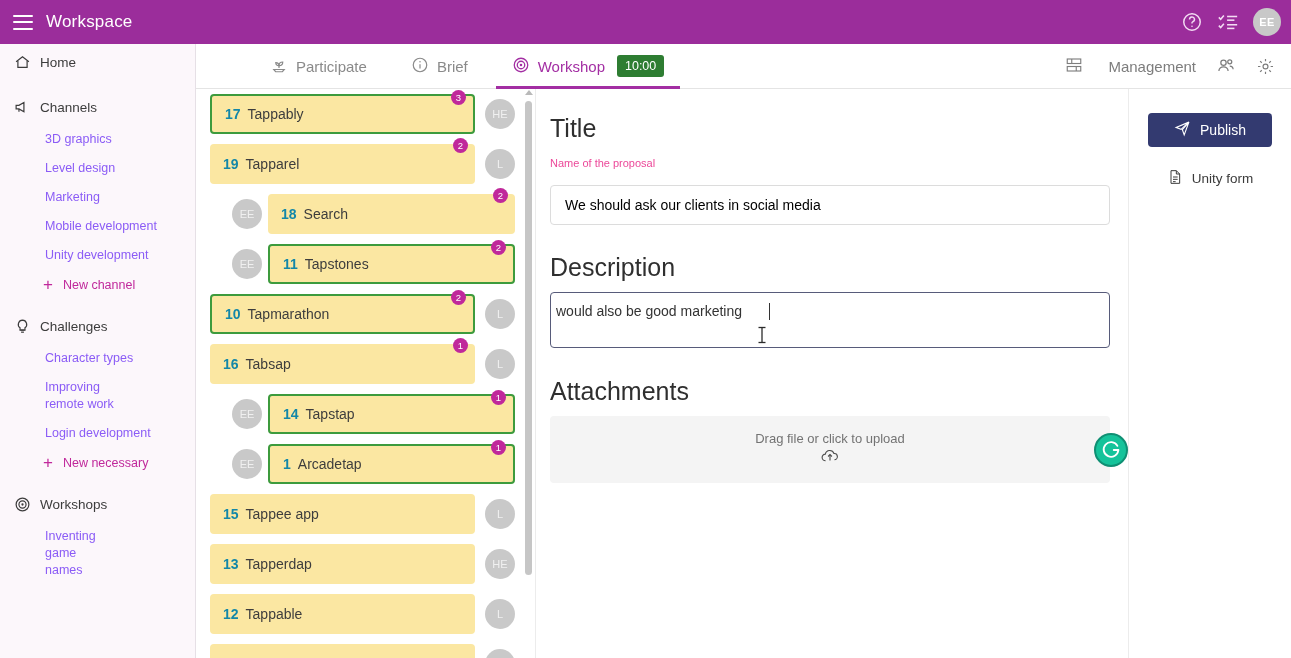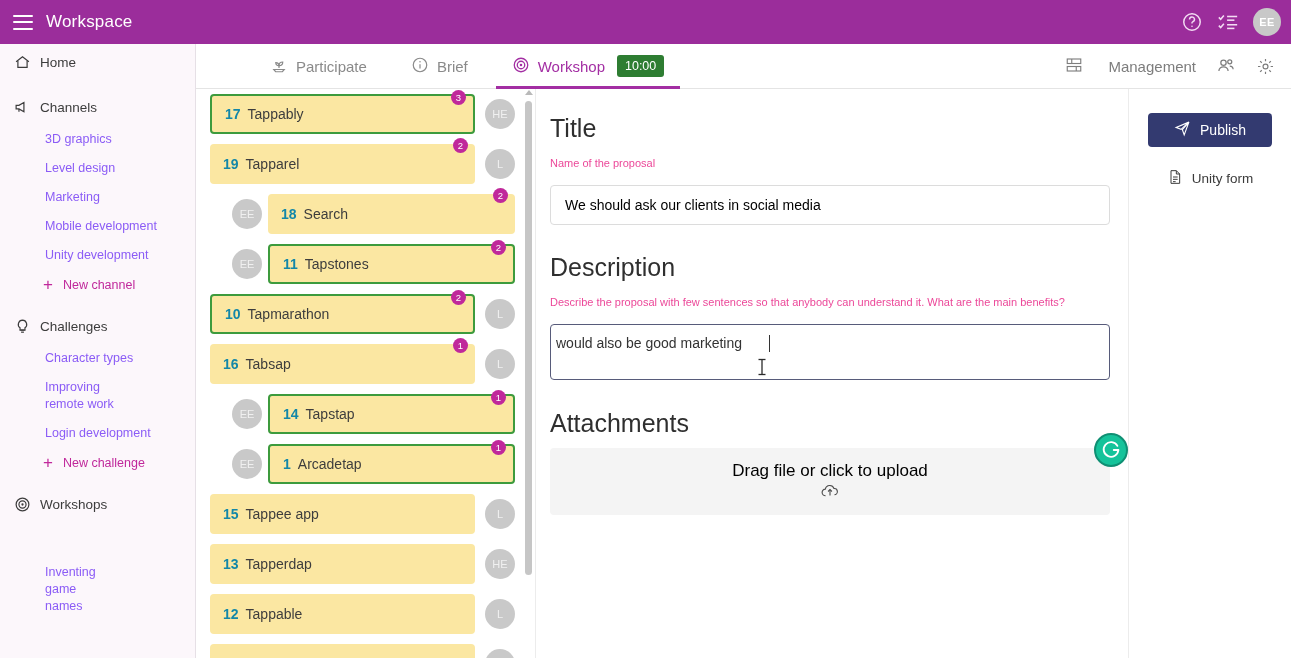--- a/index.html
+++ b/index.html
@@ -172,21 +172,21 @@
     padding: 9px 5px; outline: none; resize: none; background: #fff;
     line-height: 19px; overflow: hidden;
   }
   .sec2 { margin-top: 28px; }
   .sec3 { margin-top: 25px; }
   .dropzone {
     width: 560px; height: 67px; background: #f4f4f4; border-radius: 4px;
     display: flex; flex-direction: column; align-items: center;
     justify-content: center; gap: 2px; cursor: pointer;
   }
-  .dz-txt { font-size: 17px; color: #000000; }
+  .dz-txt { font-size: 13px; color: #737373; }
   .caret {
     position: absolute; width: 1px; height: 17px; background: #333;
   }
   .ibeam {
     position: absolute; color: #2b2b2b;
   }
   .gbadge {
     position: absolute; left: 1094px; top: 433px;
     width: 34px; height: 34px; border-radius: 50%;
     background: #15c39a; border: 2px solid #0f8f73;
@@ -288,36 +288,36 @@
           <path d="M12 3a6 6 0 0 0-3.5 10.8V17h7v-3.2A6 6 0 0 0 12 3z"></path>
         </svg>
       </span>
       <span>Challenges</span>
     </div>
     <div class="side-sub">Character types</div>
     <div class="side-sub" style="width:130px;">Improving remote work</div>
     <div class="side-sub">Login development</div>
     <div class="side-add">
       <span class="plus">+</span>
-      <span>New challenge</span>
+      <span>New necessary</span>
     </div>
 
     <div class="grp-gap"></div>
 
     <div class="side-row">
       <span class="sicon">
         <svg width="17" height="17" viewBox="0 0 24 24" fill="none" stroke="currentColor" stroke-width="1.7">
           <circle cx="12" cy="12" r="9"></circle>
             <circle cx="12" cy="12" r="5"></circle>
           <circle cx="12" cy="12" r="1.6" fill="currentColor" stroke="none"></circle>
         </svg>
       </span>
       <span>Workshops</span>
     </div>
-    <div class="side-sub" style="width:120px;margin-top:36px;">Inventing game names</div>
+    <div class="side-sub" style="width:120px;">Inventing game names</div>
   </div>
 
   <div class="tabbar">
     <div class="tab tab-first">
       <span>
         <svg width="18" height="18" viewBox="0 0 24 24" fill="none" stroke="currentColor" stroke-width="1.6">
           <path d="M12 13c0-3 2-5 5-5 0 3-2 5-5 5z"></path>
           <path d="M12 13c0-2.5-1.8-4.3-4.3-4.3 0 2.5 1.8 4.3 4.3 4.3z"></path>
           <path d="M12 13v3"></path>
             <path d="M5 18h14l-2.5 3h-9L5 18z"></path>
@@ -481,21 +481,20 @@
   <div class="col-divider"></div>
 
   <div class="form">
 
     <h1 class="h1">Title</h1>
     <div class="help">Name of the proposal</div>
     <input class="txt-input" type="text" value="We should ask our clients in social media" style="">
 
     <div class="sec2">
       <h1 class="h1">Description</h1>
-      <div class="help" style="width:558px;">Describe the proposal with few sentences so that anybody can understand it. What are the main benefits?</div>
       <div style="position:relative;">
         <textarea class="txt-area" style="">would also be good marketing</textarea>
         <div class="caret" style="left:219px;top:11px;"></div>
         <svg class="ibeam" style="left:206px;top:33px;" width="12" height="20" viewBox="0 0 12 20" fill="none" stroke="#2b2b2b" stroke-width="1.3">
           <line x1="6" y1="3" x2="6" y2="17"></line>
           <line x1="2.5" y1="2.5" x2="9.5" y2="2.5"></line>
           <line x1="2.5" y1="17.5" x2="9.5" y2="17.5"></line>
         </svg>
       </div>
     </div>

